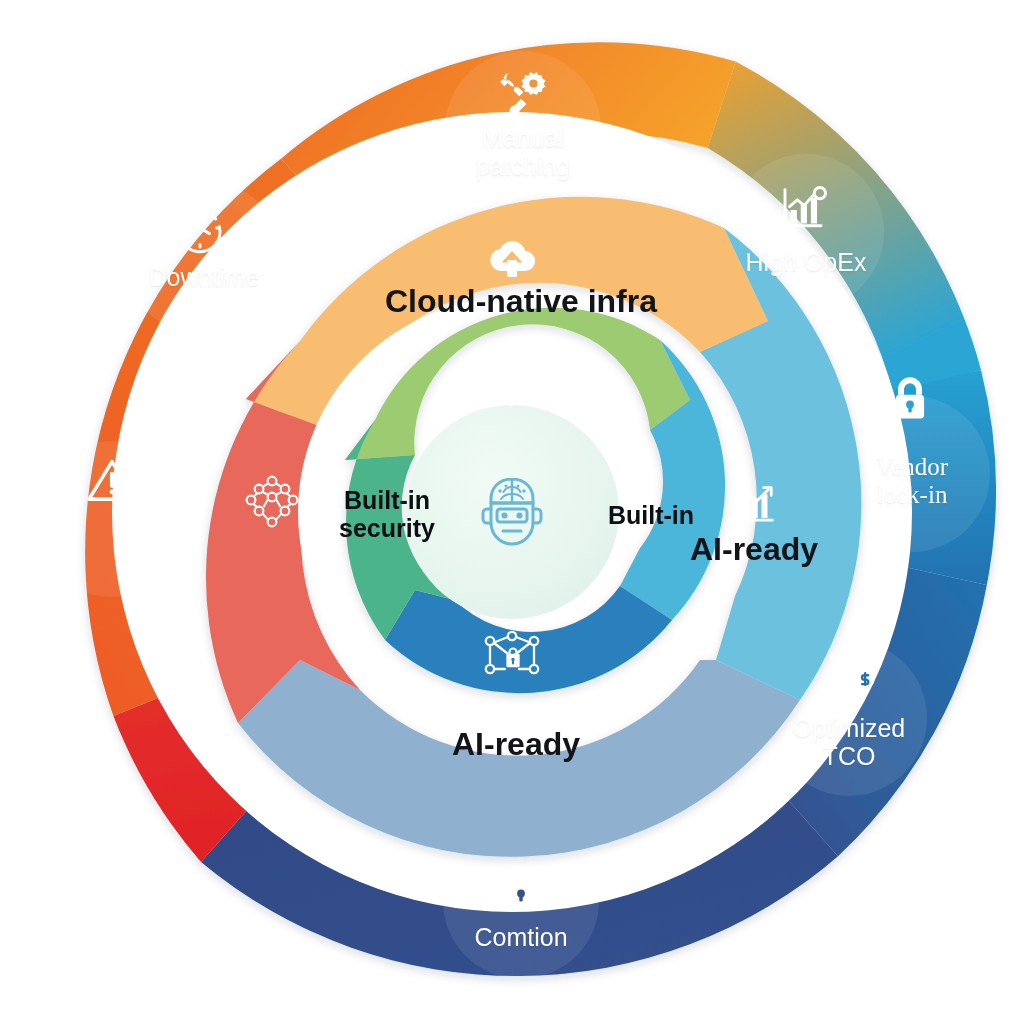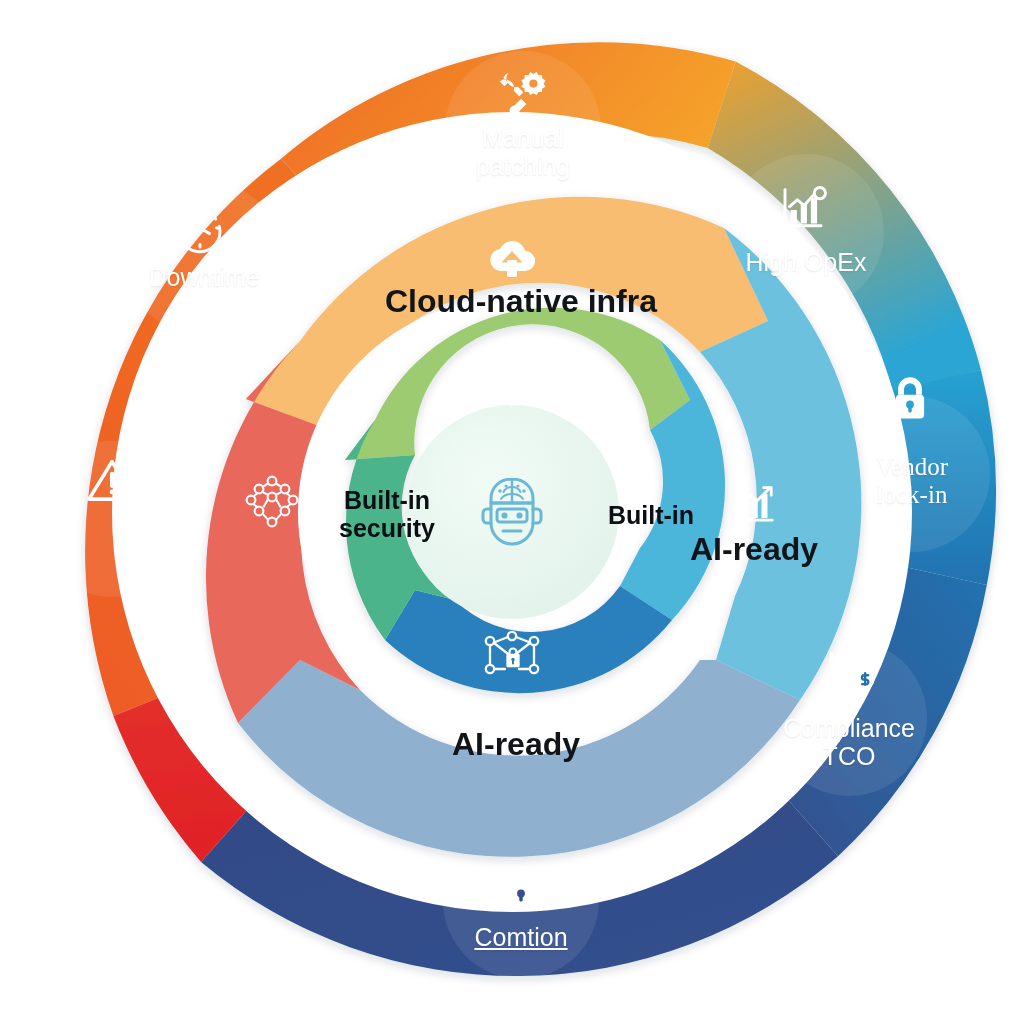--- a/index.html
+++ b/index.html
@@ -235,32 +235,32 @@
       <path d="M8 8v28h28"></path>
       <rect x="12" y="16" width="5" height="18" fill="#fff" stroke="none"></rect>
       <rect x="20" y="22" width="5" height="12" fill="#fff" stroke="none"></rect>
       <rect x="28" y="28" width="5" height="6" fill="#fff" stroke="none"></rect>
       <path d="M12 12l11 12 9-10"></path>
       <path d="M36 11h6v6"></path>
       <circle cx="37" cy="30" r="8" fill="#fff" stroke="none"></circle>
       <path d="M39.6 26.8h-3.4a1.9 1.9 0 0 0 0 3.8h1.6a1.9 1.9 0 0 1 0 3.8h-3.4M37 25v10" stroke="#2272b0" stroke-width="2"></path>
     </svg>
   </div>
-  <div class="lbl outer" style="left:849px;top:742px;">Compliance
+  <div class="lbl outer" style="left:849px;top:742px;">Optimized
 TCO</div>
 
   <div class="icon" style="left:521px;top:888px;">
     <svg width="52" height="52" viewBox="0 0 48 48" fill="#fff">
       <path d="M24 4a11 11 0 0 0-11 11v5h5.5v-5a5.5 5.5 0 1 1 11 0v5H35v-5A11 11 0 0 0 24 4z"></path>
       <rect x="11" y="20" width="26" height="22" rx="3.5"></rect>
       <circle cx="24" cy="29" r="3.6" fill="#35508d"></circle>
       <rect x="22.4" y="29" width="3.2" height="7.5" rx="1.4" fill="#35508d"></rect>
     </svg>
   </div>
-  <div class="lbl outer" style="left:521px;top:937px;text-decoration:underline;">Comtion</div>
+  <div class="lbl outer" style="left:521px;top:937px;">Comtion</div>
 
   <div class="icon" style="left:112px;top:481px;">
     <svg width="58" height="58" viewBox="0 0 48 48" fill="none" stroke="#fff" stroke-width="3" stroke-linejoin="round" stroke-linecap="round">
       <path d="M24 8L43 39H5z"></path>
       <path d="M24 18v10" stroke-width="3.4"></path>
       <circle cx="24" cy="33" r="1.9" fill="#fff" stroke="none"></circle>
     </svg>
   </div>
 
   <div class="icon" style="left:200px;top:228px;">

